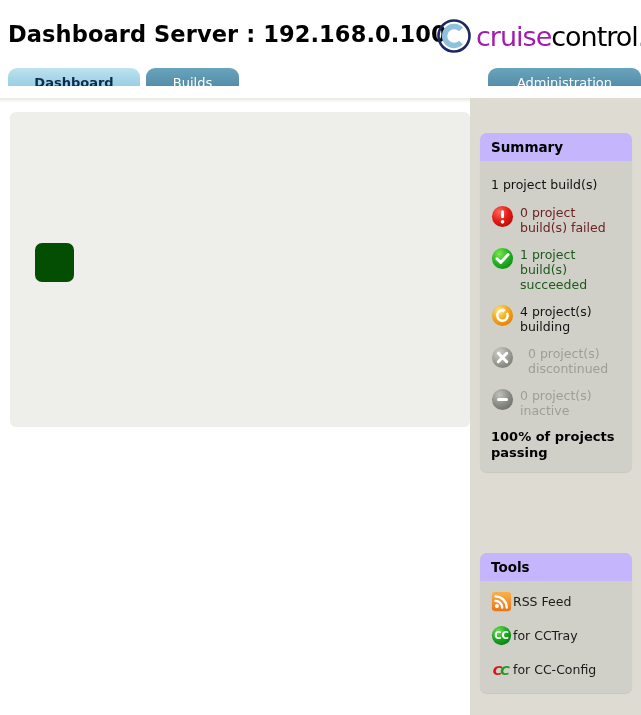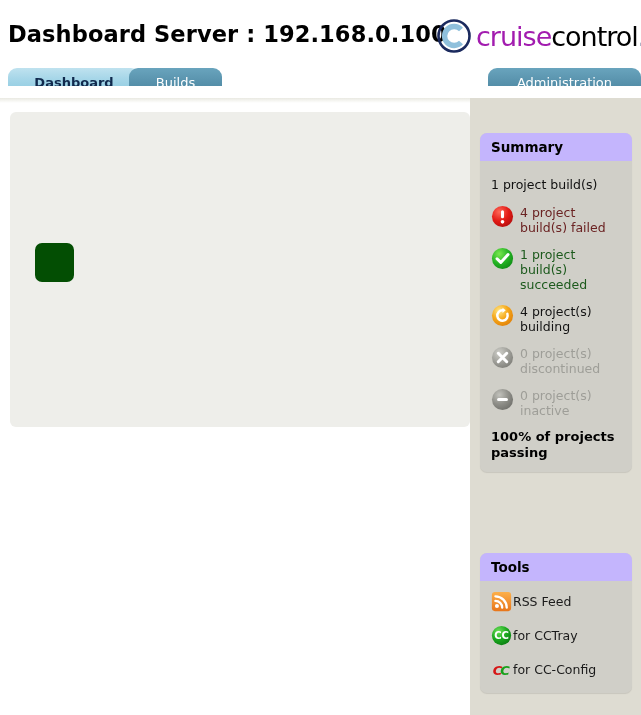--- a/index.html
+++ b/index.html
@@ -79,21 +79,21 @@
     background: linear-gradient(to bottom, #bfe2ef 0%, #a6d6e8 60%, #9ad0e4 100%);
     color: #10294d;
     font-weight: bold;
   }
   .tab.inactive {
     background: linear-gradient(to bottom, #69a4bd 0%, #5c96b0 60%, #548ea8 100%);
     color: #ffffff;
     font-weight: normal;
   }
   #tab-dashboard { left: 8px;   width: 132px; }
-  #tab-builds    { left: 129px; width: 93px; }
+  #tab-builds    { left: 146px; width: 93px; }
   #tab-admin     { left: 488px; width: 153px; }
 
   
   #content-col {
     position: absolute;
     left: 0; top: 98px;
     width: 470px; height: 617px;
     background: #ffffff;
   }
   #content-top-rule {
@@ -175,21 +175,21 @@
     margin-top: 1px;
   }
   .stat-label {
     font-size: 12.5px;
     line-height: 15px;
     padding-top: 1px;
   }
   .stat-failed      .stat-label { color: #6b2323; }
   .stat-succeeded   .stat-label { color: #1d5a1d; }
   .stat-building    .stat-label { color: #141414; }
-  .stat-discontinued .stat-label { color: #9e9e98; }
+  .stat-discontinued .stat-label { color: #9e9e98; margin-left: 8px; }
   .stat-inactive    .stat-label { color: #9e9e98; }
 
   .passing-line {
     font-size: 13px;
     font-weight: bold;
     color: #000000;
     line-height: 16px;
     margin-top: 4px;
   }
 
@@ -268,21 +268,21 @@
                   <stop offset="0%" stop-color="#ff6a5a"></stop>
                   <stop offset="55%" stop-color="#e31b16"></stop>
                   <stop offset="100%" stop-color="#b20d0d"></stop>
                 </radialGradient>
               </defs>
               <circle cx="12" cy="12" r="11" fill="url(#gFail)"></circle>
               <rect x="10.4" y="5.4" width="3.2" height="8.4" rx="1.6" fill="#ffffff"></rect>
               <circle cx="12" cy="17.6" r="1.9" fill="#ffffff"></circle>
             </svg>
           </span>
-          <span class="stat-label">4 project build(s) failed</span>
+          <span class="stat-label">0 project build(s) failed</span>
         </div>
 
         <div class="stat-row stat-succeeded">
           <span class="stat-icon">
             <svg width="23" height="23" viewBox="0 0 24 24">
               <defs>
                 <radialGradient id="gOk" cx="35%" cy="28%" r="80%">
                   <stop offset="0%" stop-color="#7ae84f"></stop>
                   <stop offset="55%" stop-color="#25b425"></stop>
                   <stop offset="100%" stop-color="#0f8a14"></stop>

